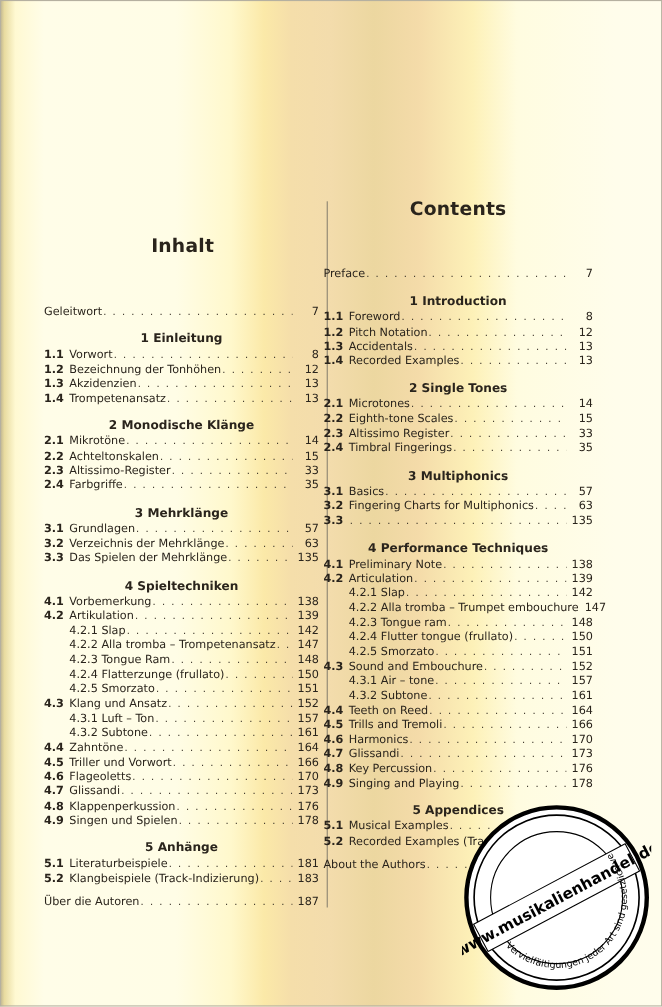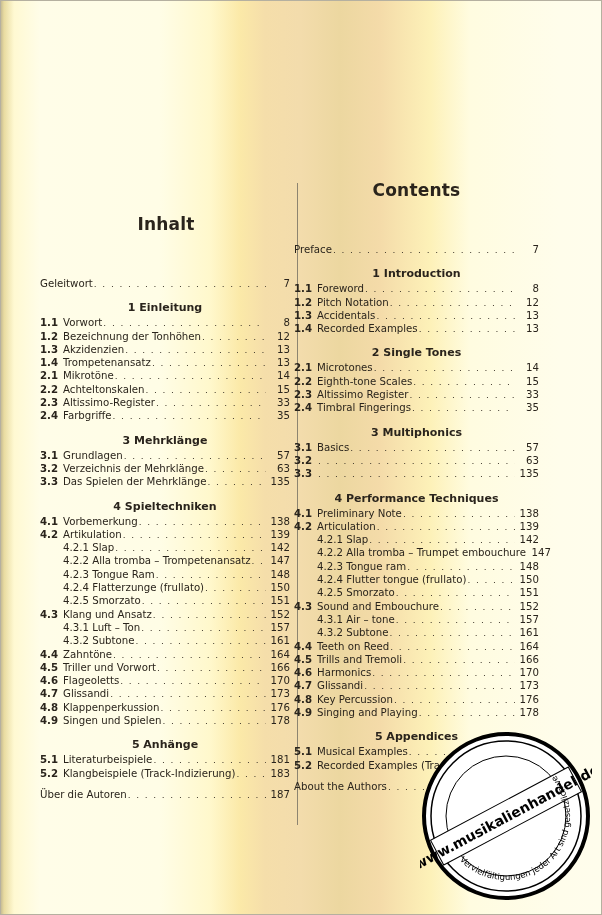--- a/index.html
+++ b/index.html
@@ -78,20 +78,21 @@
         <span class="label">Akzidenzien</span>
         <span class="dots"></span>
         <span class="page">13</span>
       </div>
       <div class="row">
         <span class="num">1.4</span>
         <span class="label">Trompetenansatz</span>
         <span class="dots"></span>
         <span class="page">13</span>
       </div>
+      <div class="section-heading">2 Monodische Klänge</div>
       <div class="row">
         <span class="num">2.1</span>
         <span class="label">Mikrotöne</span>
         <span class="dots"></span>
         <span class="page">14</span>
       </div>
       <div class="row">
         <span class="num">2.2</span>
         <span class="label">Achteltonskalen</span>
         <span class="dots"></span>
@@ -302,20 +303,21 @@
       </div>
       <div class="section-heading">3 Multiphonics</div>
       <div class="row">
         <span class="num">3.1</span>
         <span class="label">Basics</span>
         <span class="dots"></span>
         <span class="page">57</span>
       </div>
       <div class="row">
         <span class="num">3.2</span>
+        <span class="label">Fingering Charts for Multiphonics</span>
         <span class="dots"></span>
         <span class="page">63</span>
       </div>
       <div class="row">
         <span class="num">3.3</span>
         <span class="dots"></span>
         <span class="page">135</span>
       </div>
       <div class="section-heading">4 Performance Techniques</div>
       <div class="row">

